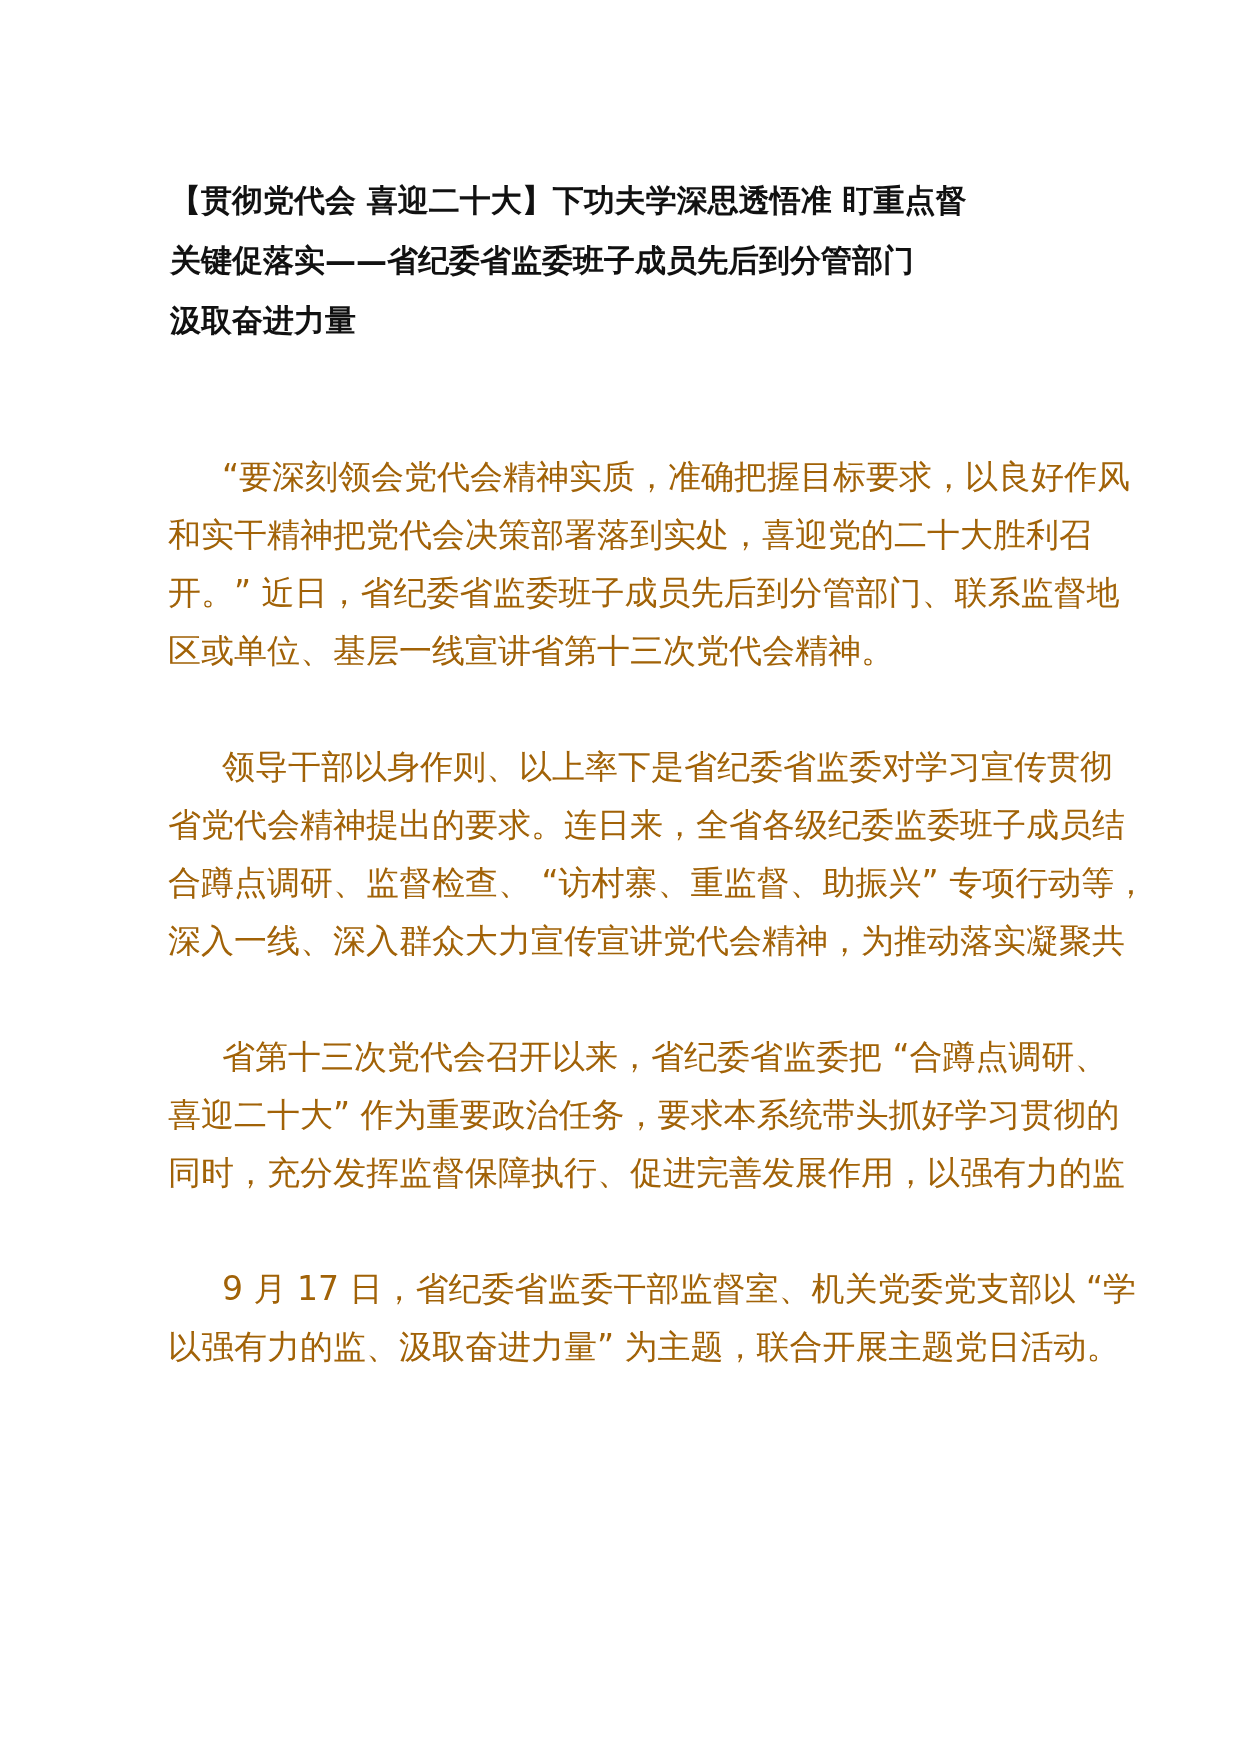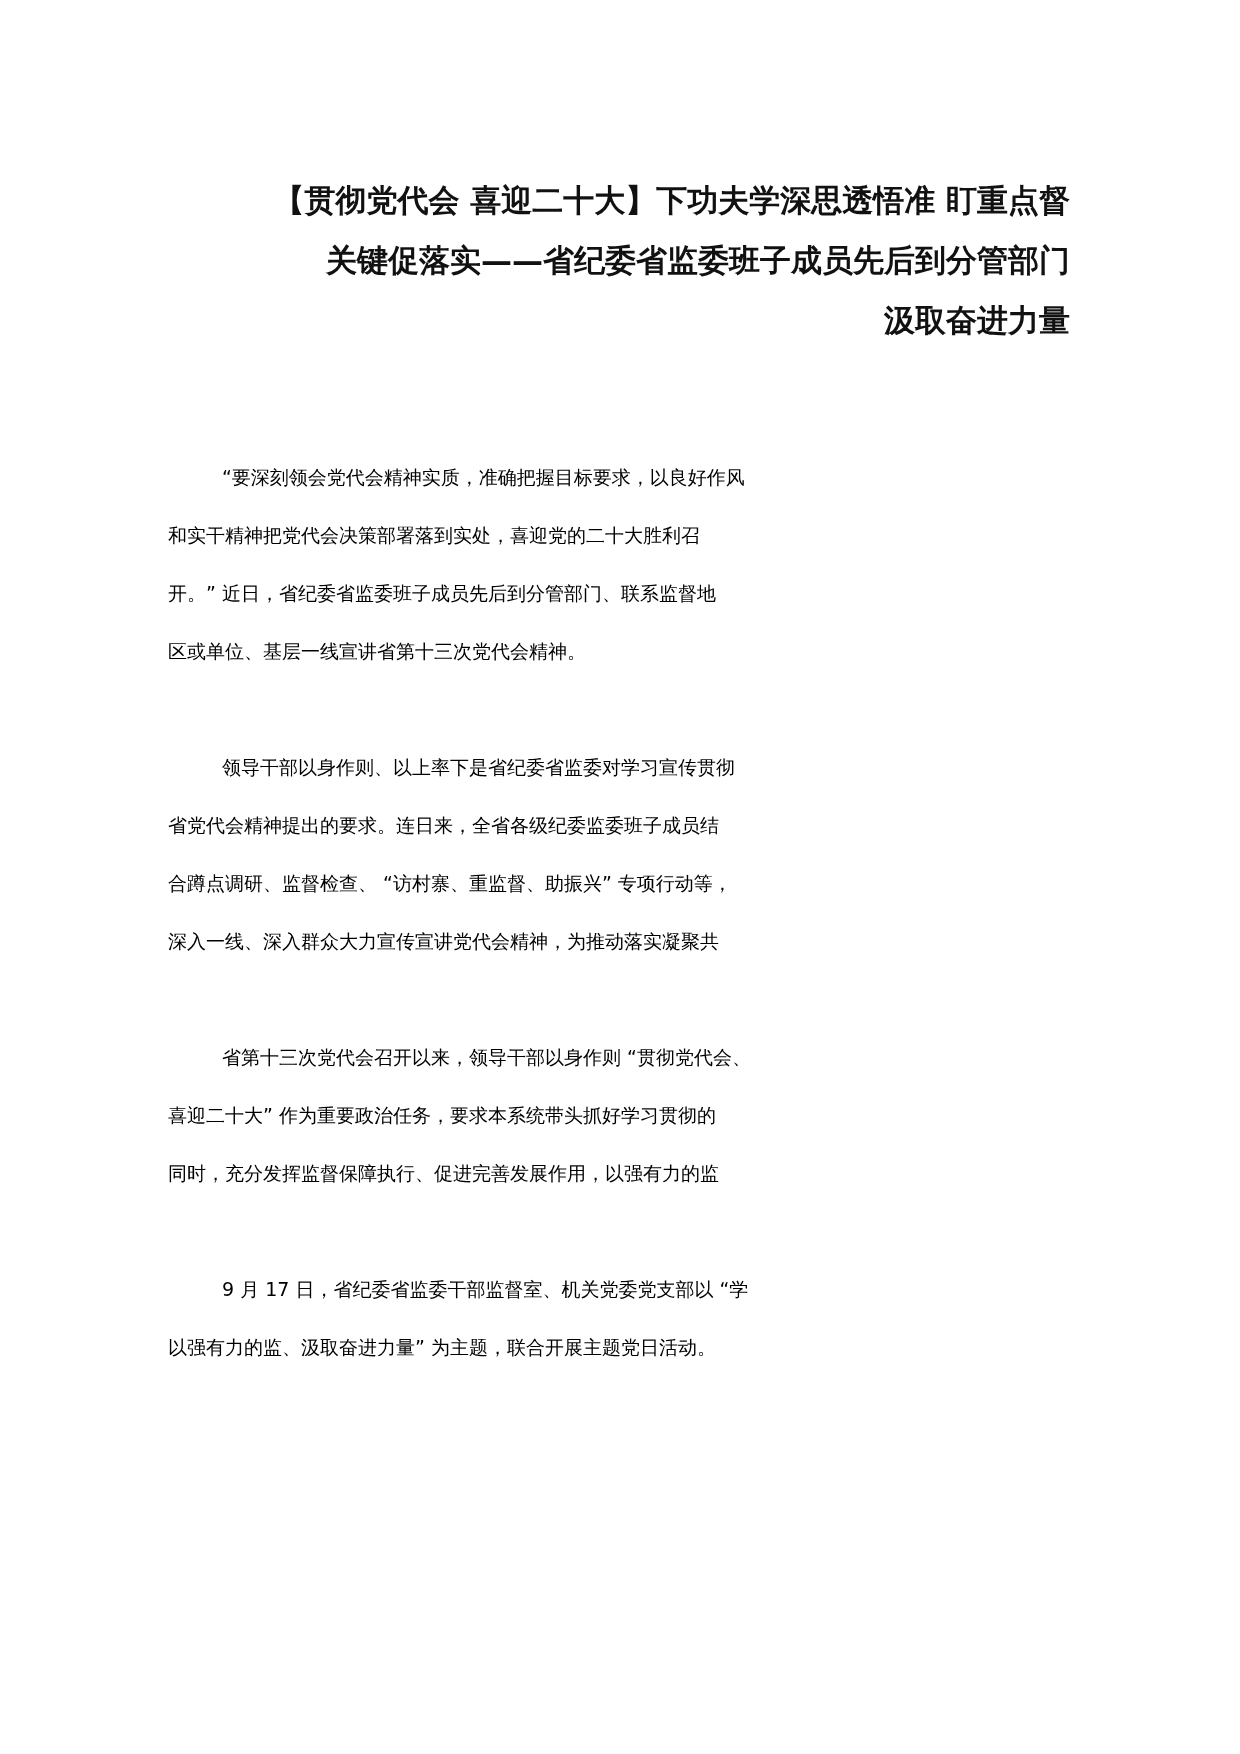--- a/index.html
+++ b/index.html
@@ -21,43 +21,43 @@
       top: 0;
       width: 1240px;
       height: 1754px;
       background: #ffffff;
     }
     .title {
       position: absolute;
       left: 170px;
       top: 170px;
       width: 900px;
-      text-align: right;
+      text-align: left;
       font-weight: bold;
       font-size: 31px;
       line-height: 60px;
       color: #111111;
       margin: 0;
       letter-spacing: 0px;
     }
     .title .line {
       display: block;
       white-space: nowrap;
     }
     .body {
       position: absolute;
       left: 168px;
       top: 448px;
       width: 920px;
     }
     .para {
       margin: 0 0 58px 0;
-      font-size: 19px;
+      font-size: 33px;
       line-height: 58px;
-      color: #000000;
+      color: #a16207;
     }
     .para .line {
       display: block;
       white-space: nowrap;
     }
     .para .line.first {
       padding-left: 54px;
     }
   </style>
 </head>
@@ -81,21 +81,21 @@
     </p>
 
     <p class="para">
       <span class="line first">领导干部以身作则、以上率下是省纪委省监委对学习宣传贯彻</span>
       <span class="line">省党代会精神提出的要求。连日来，全省各级纪委监委班子成员结</span>
       <span class="line">合蹲点调研、监督检查、 “访村寨、重监督、助振兴” 专项行动等，</span>
       <span class="line">深入一线、深入群众大力宣传宣讲党代会精神，为推动落实凝聚共</span>
     </p>
 
     <p class="para">
-      <span class="line first">省第十三次党代会召开以来，领导干部以身作则 “贯彻党代会、</span>
+      <span class="line first">省第十三次党代会召开以来，省纪委省监委把 “合蹲点调研、</span>
       <span class="line">喜迎二十大” 作为重要政治任务，要求本系统带头抓好学习贯彻的</span>
       <span class="line">同时，充分发挥监督保障执行、促进完善发展作用，以强有力的监</span>
     </p>
 
     <p class="para">
       <span class="line first">9 月 17 日，省纪委省监委干部监督室、机关党委党支部以 “学</span>
       <span class="line">以强有力的监、汲取奋进力量” 为主题，联合开展主题党日活动。</span>
     </p>
 
   </div>

